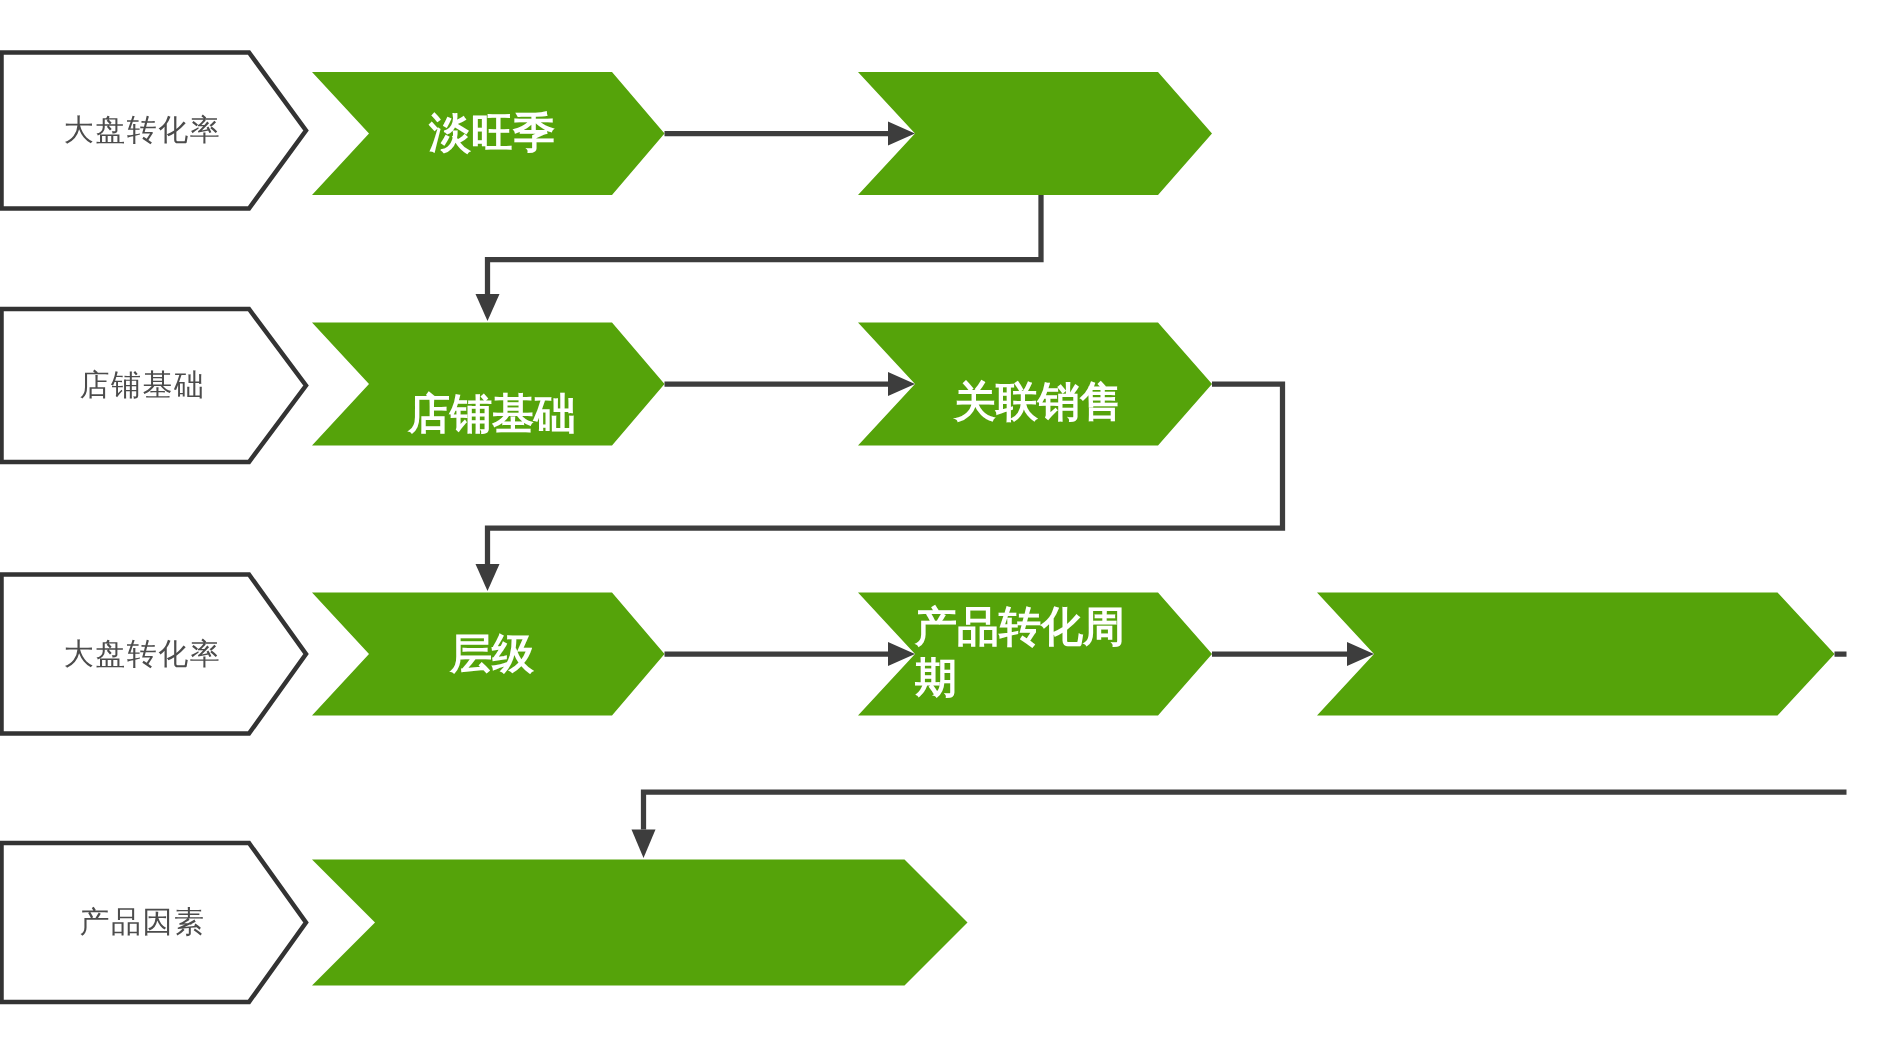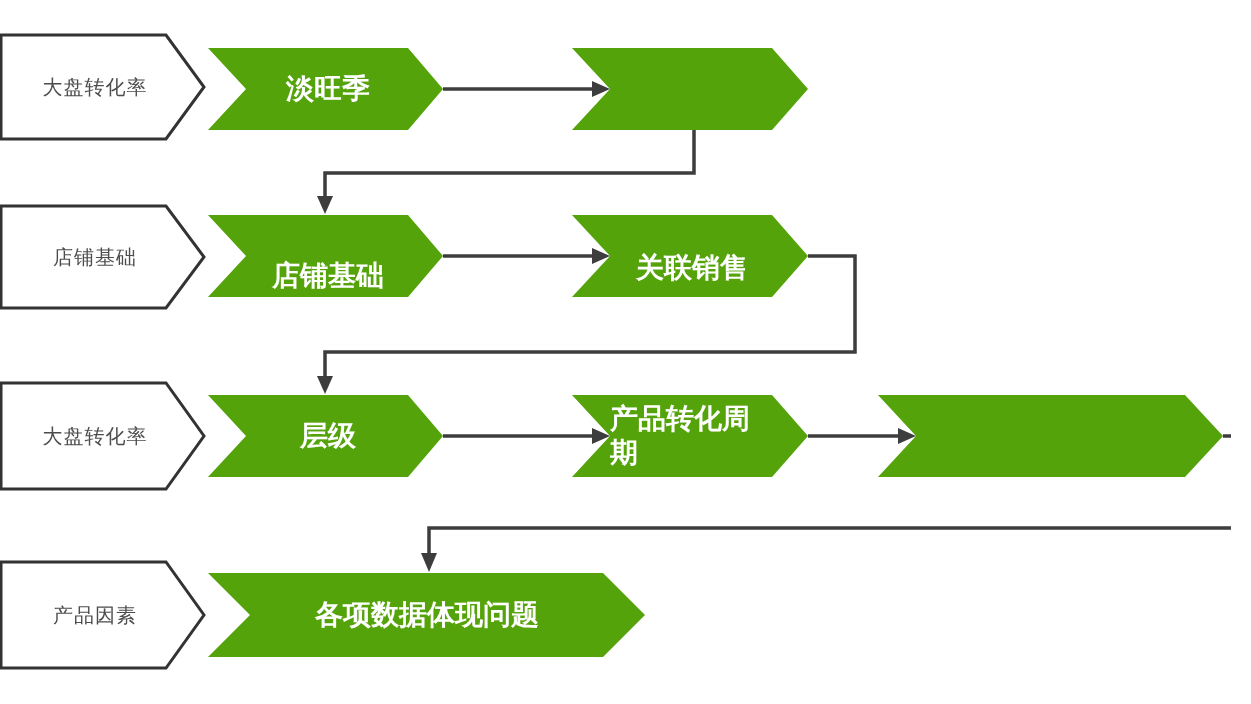--- a/index.html
+++ b/index.html
@@ -86,15 +86,14 @@
   <div class="label lane-label" style="left:95px;top:87px;">大盘转化率</div>
   <div class="label lane-label" style="left:95px;top:257px;">店铺基础</div>
   <div class="label lane-label" style="left:95px;top:436px;">大盘转化率</div>
   <div class="label lane-label" style="left:95px;top:615px;">产品因素</div>
 
   <div class="label node-label" style="left:328px;top:89px;">淡旺季</div>
   <div class="label node-label" style="left:328px;top:256px;margin-top:20px;">店铺基础</div>
   <div class="label node-label" style="left:692px;top:256px;margin-top:12px;">关联销售</div>
   <div class="label node-label" style="left:328px;top:436px;">层级</div>
   <div class="label node-label wrap" style="left:692px;top:436px;">产品转化周期</div>
-  <div class="label node-label" style="left:427px;top:615px;">各项数据体现问题</div>
 
 </div>
 
 </body></html>

